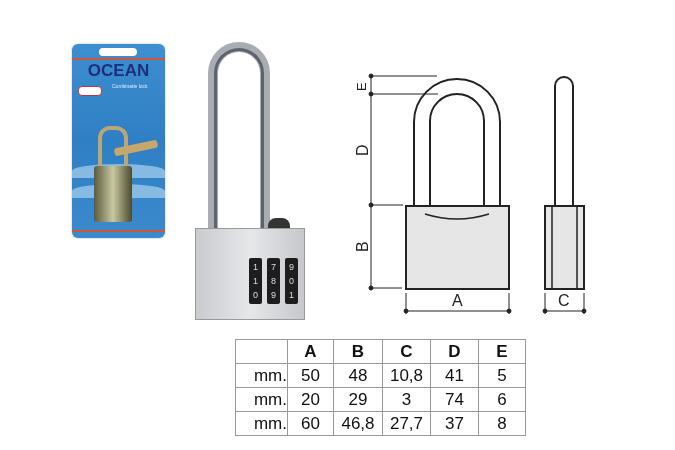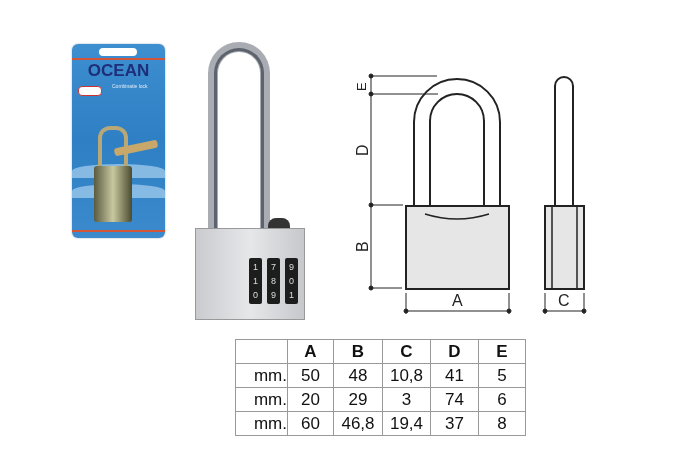--- a/index.html
+++ b/index.html
@@ -140,18 +140,18 @@
     <td>20</td>
     <td>29</td>
     <td>3</td>
     <td>74</td>
     <td>6</td>
   </tr>
   <tr>
     <td class="u">mm.</td>
     <td>60</td>
     <td>46,8</td>
-    <td>19,4</td>
+    <td>27,7</td>
     <td>37</td>
     <td>8</td>
   </tr>
 </tbody>
   </table>
 
 </body></html>

